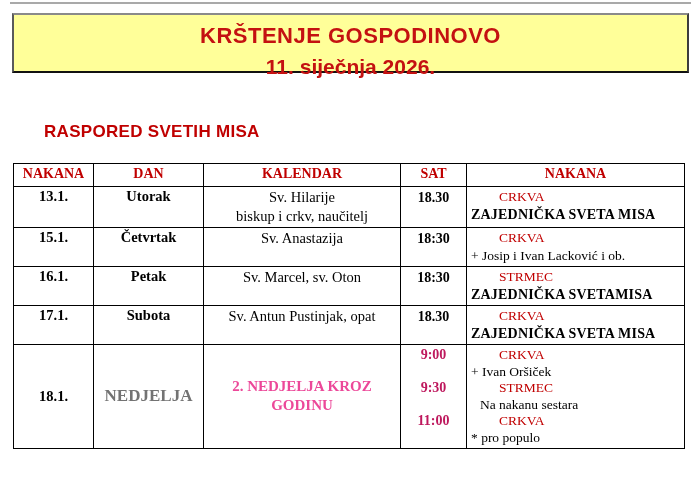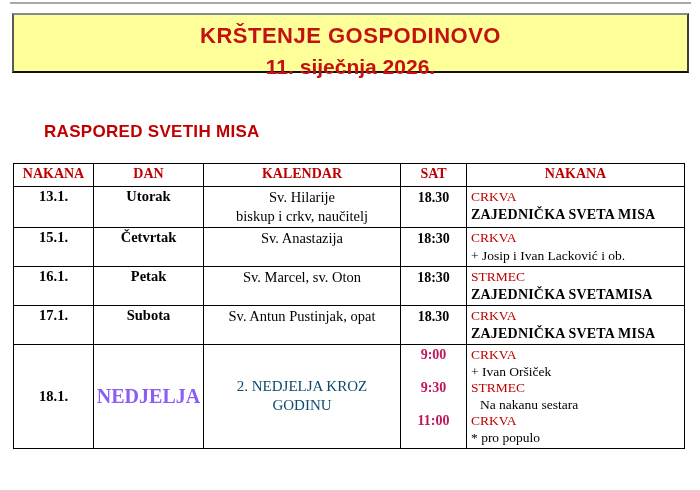--- a/index.html
+++ b/index.html
@@ -47,32 +47,32 @@
     overflow: hidden;
   }
   .schedule th {
     color: #C00000; font-weight: bold; font-size: 14px;
     height: 19px; text-align: center; padding-top: 2px;
   }
   td.c-datum, td.c-dan { text-align: center; font-weight: bold; font-size: 14.5px; }
   td.c-kalendar { text-align: center; font-size: 14.5px; line-height: 19px; }
   td.c-sat { text-align: center; font-weight: bold; font-size: 14px; line-height: 19px; }
   td.c-nakana { text-align: left; padding-left: 4px; font-size: 13.5px; line-height: 18px; }
-  .nk-red { color: #C00000; }
+  .nk-red { color: #C00000; margin-left: 28px; }
   .nk-bold { font-weight: bold; font-size: 14px; letter-spacing: 0.2px; }
   .nk-plain {}
   .nk-plain-indent { padding-left: 9px; }
   tr.row-normal { height: 38px; }
   tr.row-tall { height: 25px; }
   tr.row-sunday { height: 103px; }
   tr.row-sunday td.c-datum,
   tr.row-sunday td.c-dan,
   tr.row-sunday td.c-kalendar { vertical-align: middle; }
-  tr.row-sunday td.c-dan { color: #8b5cf6; font-size: 20px; }
-  tr.row-sunday td.c-kalendar { color: #0c4a6e; font-weight: normal; font-size: 15px; line-height: 19px; }
+  tr.row-sunday td.c-dan { color: #737373; font-size: 17px; }
+  tr.row-sunday td.c-kalendar { color: #ec4899; font-weight: bold; font-size: 15px; line-height: 19px; }
   tr.row-sunday td.c-sat { color: #be185d; line-height: 16.6px; padding-top: 2px; }
   tr.row-sunday td.c-nakana { line-height: 16.6px; padding-top: 2px; }
 </style>
 </head>
 <body>
 
 <div class="top-rule"></div>
 
 <div class="banner">
   <div class="banner-line1">KRŠTENJE GOSPODINOVO</div>

